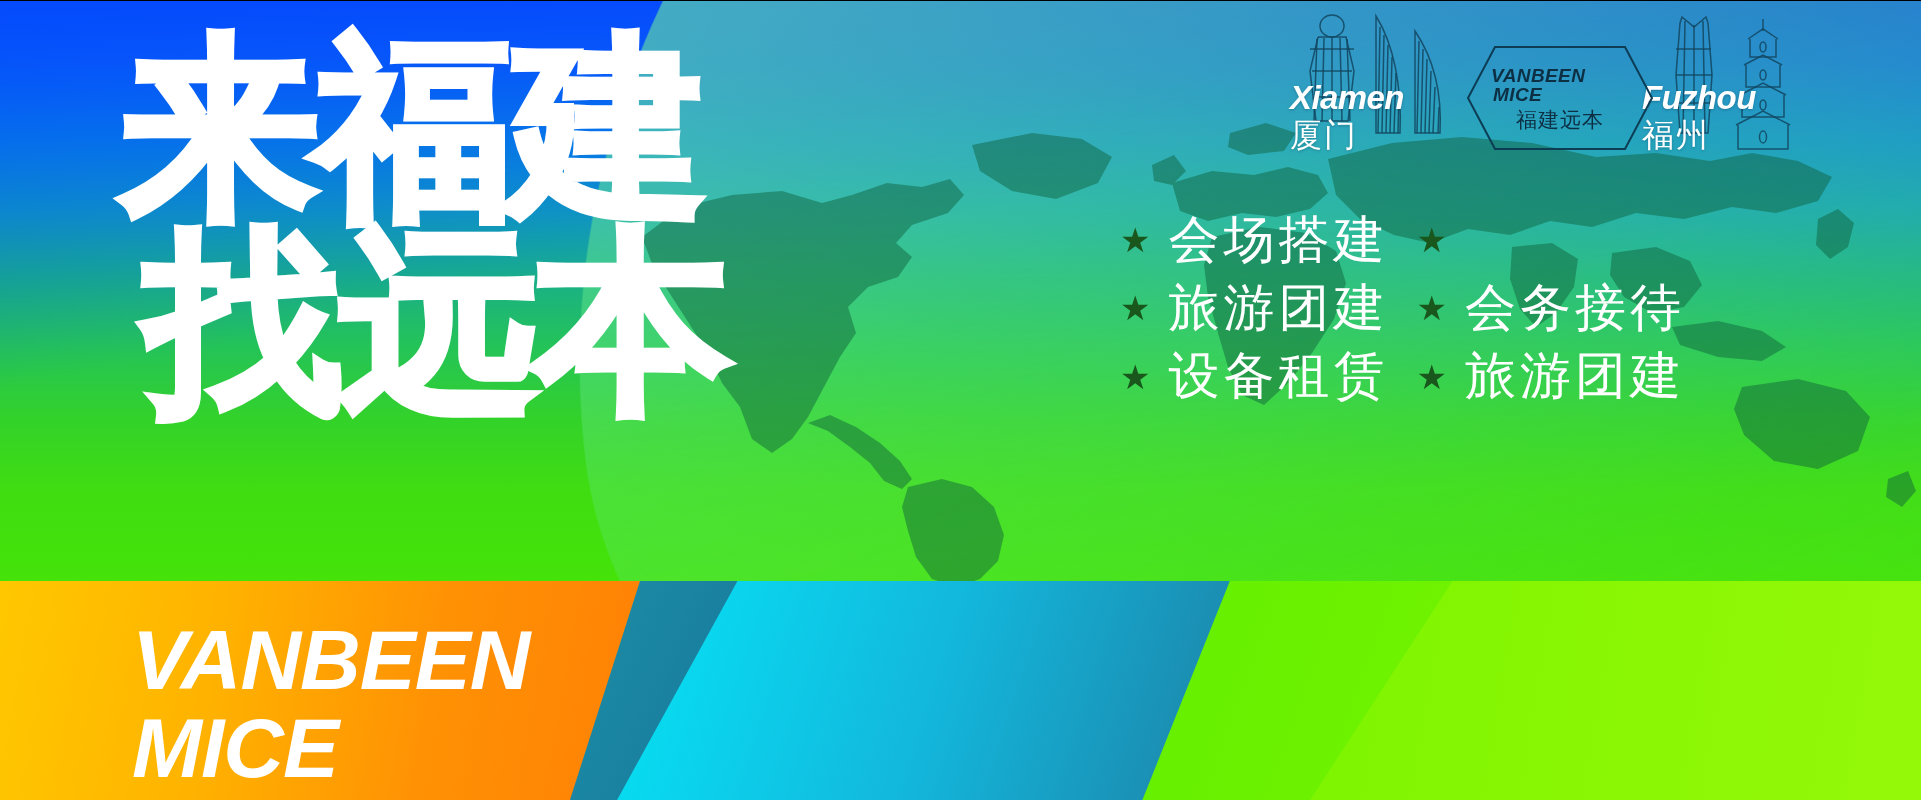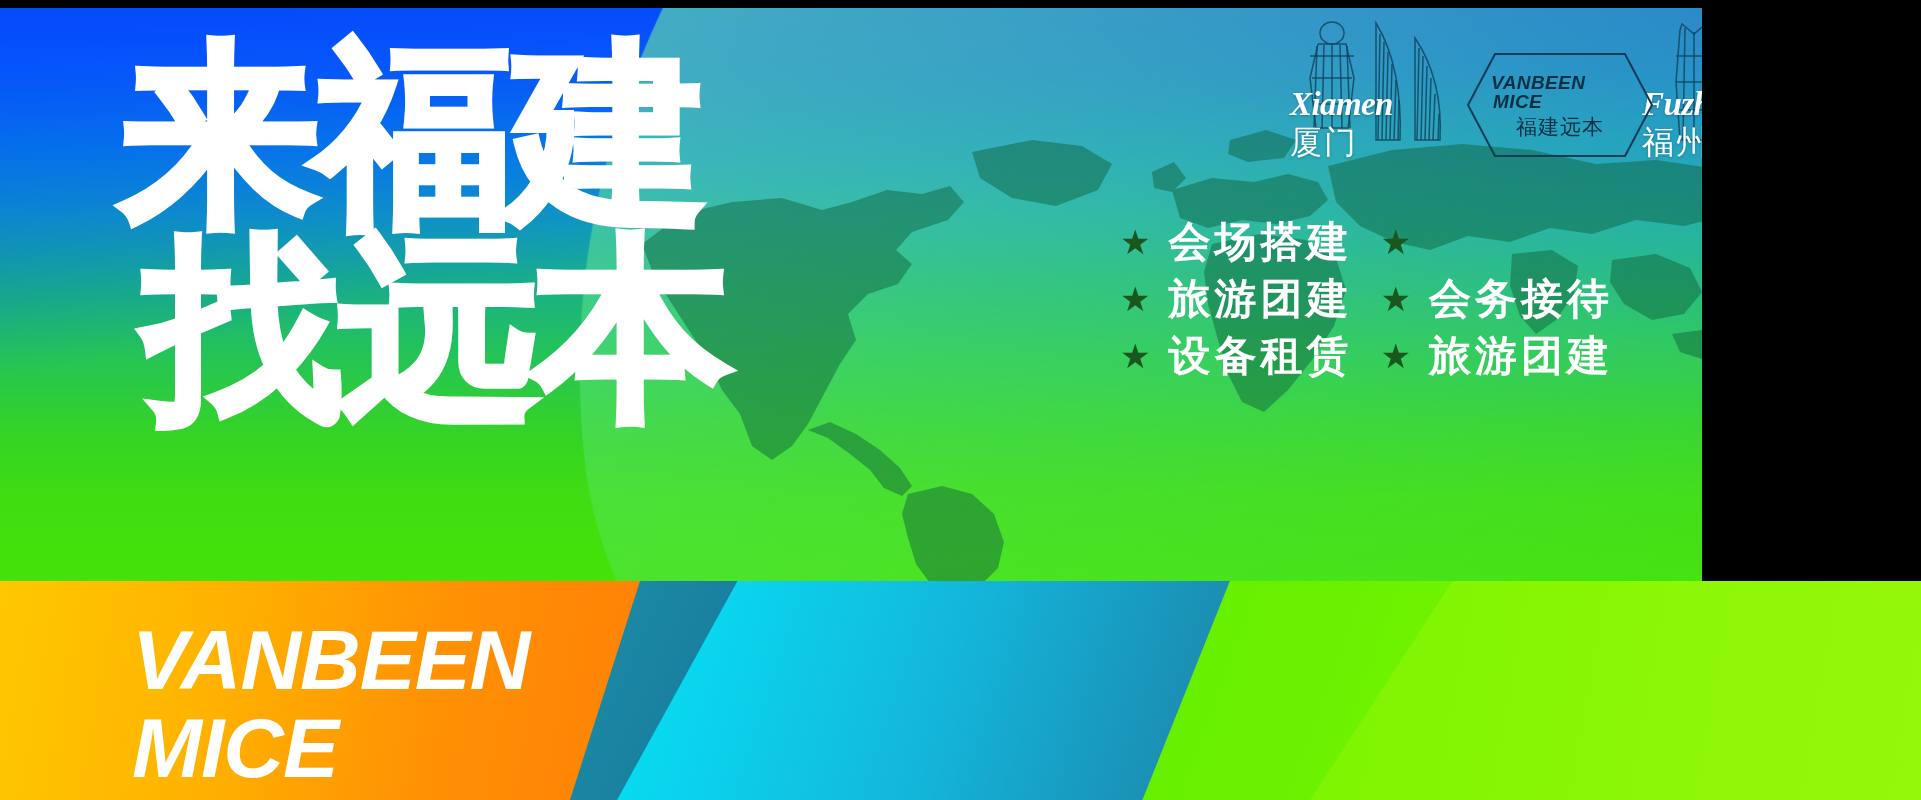--- a/index.html
+++ b/index.html
@@ -9,21 +9,21 @@
     position:relative;
     width:1921px;
     height:800px;
     overflow:hidden;
     font-family:"Liberation Sans","DejaVu Sans",sans-serif;
     -webkit-font-smoothing:antialiased;
   }
 
   
   #hero{
-    position:absolute; left:0; top:8px; width:1702px; height:581px;
+    position:absolute; left:0; top:1px; width:1921px; height:581px;
     overflow:hidden;
     background:
       linear-gradient(170deg, rgba(0,70,255,.55) 0%, rgba(0,70,255,0) 42%),
       linear-gradient(180deg,
         #0a4ffb 0%,
         #0a62f6 11%,
         #0883e2 24%,
         #109bbf 36%,
         #19b086 48%,
         #25c456 60%,
@@ -103,21 +103,20 @@
     color:#fff;
     font-style:italic;
     font-weight:900;
     text-shadow:0 1px 3px rgba(0,40,60,.30);
   }
   .city-label .en{
     display:block;
     font-size:33px;
     letter-spacing:-.6px;
     line-height:1;
-    font-family:Liberation Serif, serif;
   }
   .city-label .zh{
     display:block;
     font-size:32px;
     font-weight:400;
     font-style:normal;
     letter-spacing:2px;
     line-height:1.15;
     margin-top:3px;
   }
@@ -170,22 +169,22 @@
     gap:18px;
     color:#fff;
   }
   .svc .star{
     color:#19571d;
     font-size:34px;
     line-height:1;
     text-shadow:none;
   }
   .svc .txt{
-    font-size:42px;
-    font-weight:700;
+    font-size:51px;
+    font-weight:400;
     letter-spacing:4px;
     line-height:1.22;
     white-space:nowrap;
     font-family:"DejaVu Sans","Liberation Sans",sans-serif;
   }
 
   
   #footer{
     position:absolute; left:0; top:581px;
     width:1921px; height:219px;

